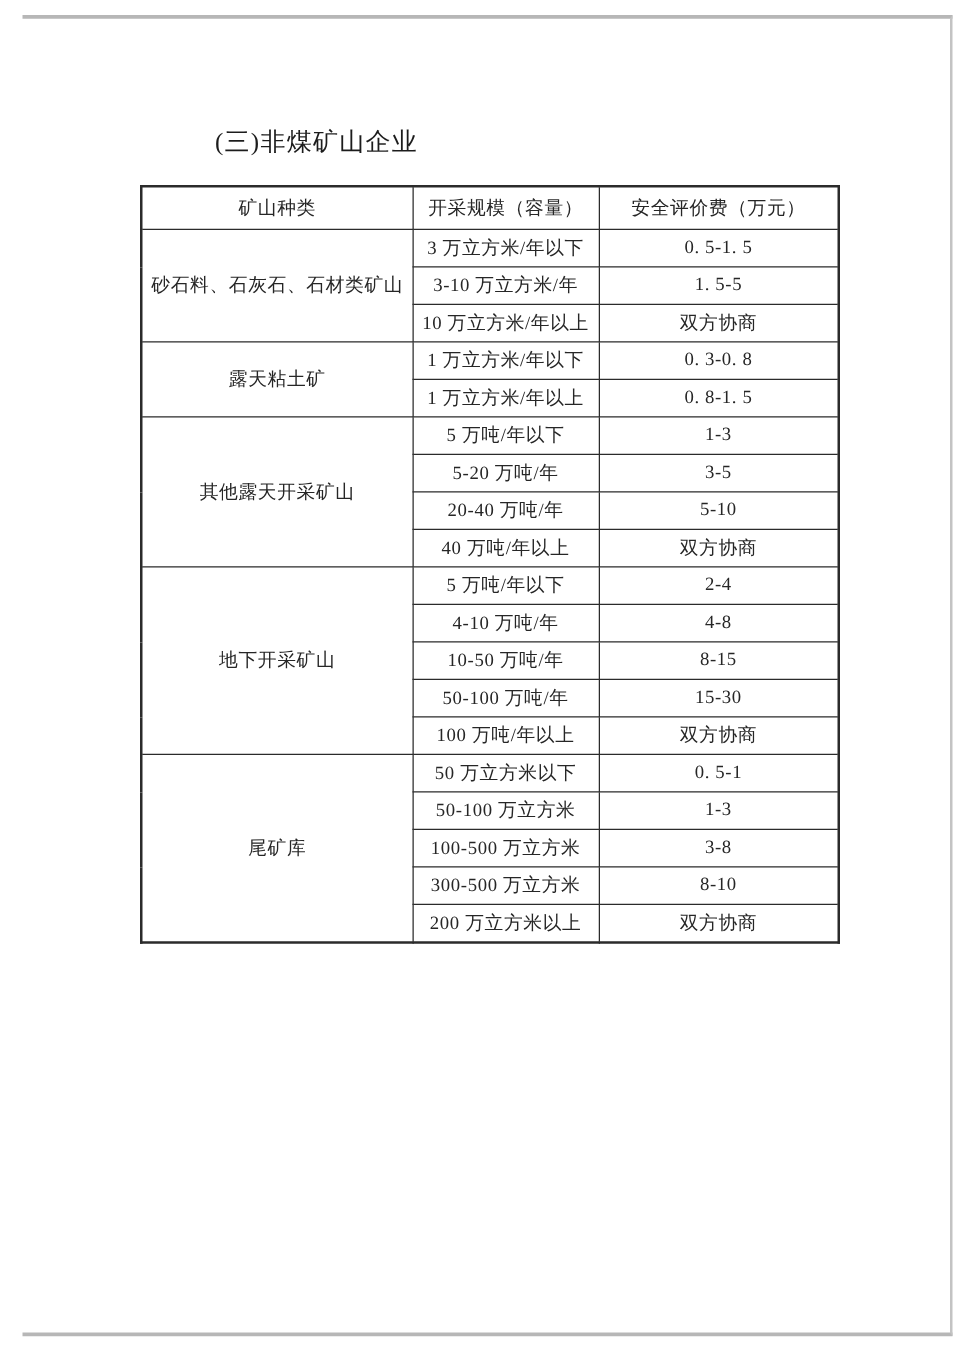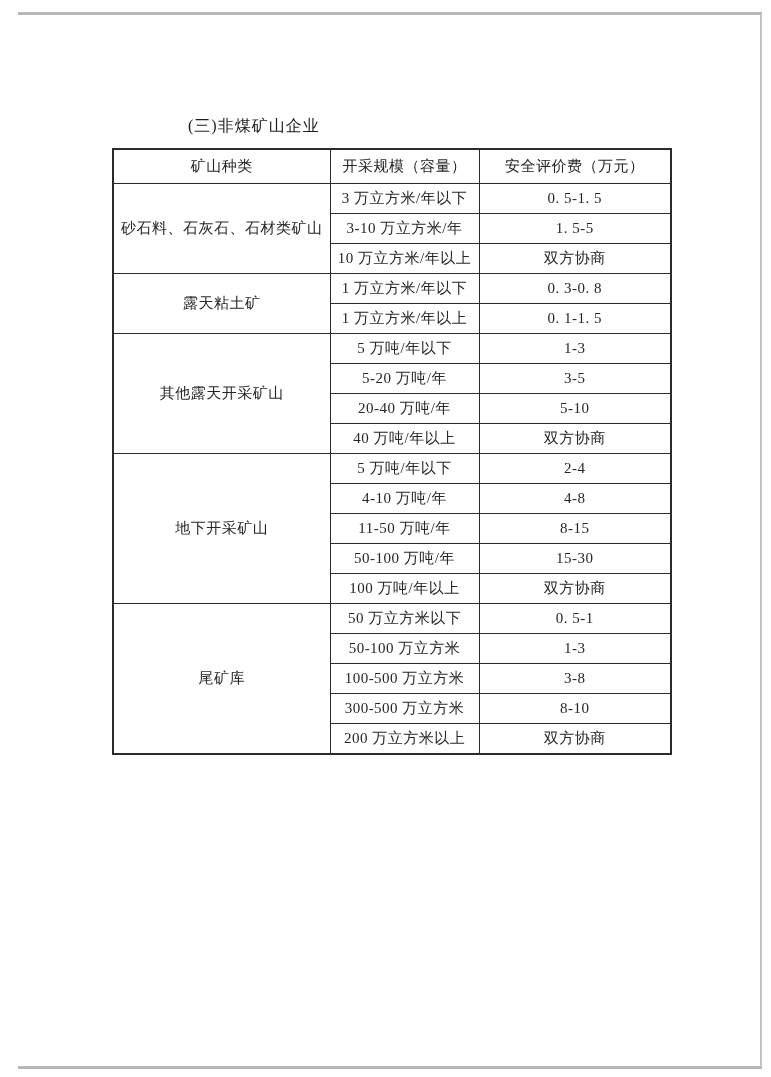--- a/index.html
+++ b/index.html
@@ -25,22 +25,22 @@
     bottom: 8px;
     border-top: 3px solid #b7b7b7;
     border-right: 2px solid #c3c3c3;
     border-bottom: 3px solid #b7b7b7;
     pointer-events: none;
   }
   .section-title {
     position: absolute;
     left: 172px;
     top: 100px;
-    margin: 16px;
-    font-size: 16px;
+    margin: 0;
+    font-size: 20px;
     font-weight: 500;
     letter-spacing: 1px;
     color: #1c1c1c;
     white-space: nowrap;
   }
   table.fee-table {
     position: absolute;
     left: 112px;
     top: 148px;
     width: 558px;
@@ -112,21 +112,21 @@
         <td>双方协商</td>
       </tr>
 
       <tr>
         <td class="cat" rowspan="2">露天粘土矿</td>
         <td>1 万立方米/年以下</td>
         <td>0. 3-0. 8</td>
       </tr>
       <tr>
         <td>1 万立方米/年以上</td>
-        <td>0. 1-1. 5</td>
+        <td>0. 8-1. 5</td>
       </tr>
 
       <tr>
         <td class="cat" rowspan="4">其他露天开采矿山</td>
         <td>5 万吨/年以下</td>
         <td>1-3</td>
       </tr>
       <tr>
         <td>5-20 万吨/年</td>
         <td>3-5</td>
@@ -143,21 +143,21 @@
       <tr>
         <td class="cat" rowspan="5">地下开采矿山</td>
         <td>5 万吨/年以下</td>
         <td>2-4</td>
       </tr>
       <tr>
         <td>4-10 万吨/年</td>
         <td>4-8</td>
       </tr>
       <tr>
-        <td>11-50 万吨/年</td>
+        <td>10-50 万吨/年</td>
         <td>8-15</td>
       </tr>
       <tr>
         <td>50-100 万吨/年</td>
         <td>15-30</td>
       </tr>
       <tr>
         <td>100 万吨/年以上</td>
         <td>双方协商</td>
       </tr>

